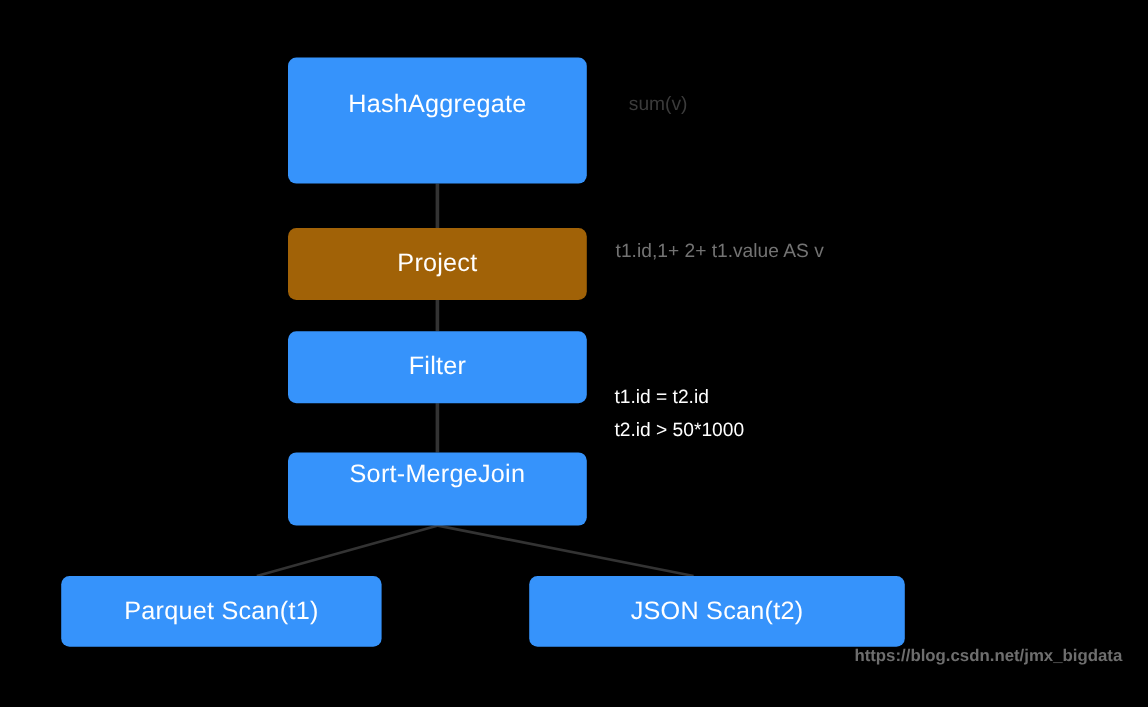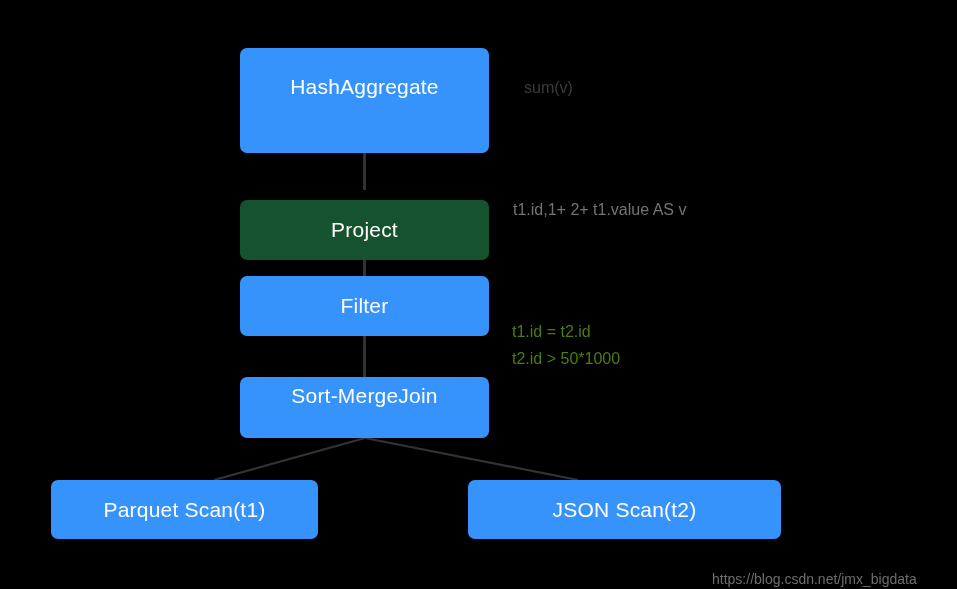--- a/index.html
+++ b/index.html
@@ -80,42 +80,42 @@
         <line x1="364.5" y1="336" x2="364.5" y2="377" stroke="#333333" stroke-width="3"></line>
         <line x1="365" y1="438" x2="214" y2="480" stroke="#333333" stroke-width="2.2"></line>
         <line x1="365" y1="438" x2="578" y2="480" stroke="#333333" stroke-width="2.2"></line>
       </g>
   </svg>
 
   <div class="node tall" style="left: 240px; top: 48px; width: 249px; height: 105px; background: rgb(54, 147, 251);">
     <span class="node-label">HashAggregate</span>
   </div>
 
-  <div class="node" style="left: 240px; top: 190px; width: 249px; height: 60px; background: #14532d; margin-top: 10px;">
+  <div class="node" style="left: 240px; top: 190px; width: 249px; height: 60px; background: #a16207;">
     <span class="node-label">Project</span>
   </div>
 
   <div class="node join" style="left: 240px; top: 377px; width: 249px; height: 61px; background: rgb(54, 147, 251);">
     <span class="node-label">Sort-MergeJoin</span>
   </div>
 
   <div class="node" style="left: 240px; top: 276px; width: 249px; height: 60px; background: rgb(54, 147, 251);">
     <span class="node-label">Filter</span>
   </div>
 
   <div class="node" style="left: 51px; top: 480px; width: 267px; height: 59px; background: rgb(54, 147, 251);">
     <span class="node-label">Parquet Scan(t1)</span>
   </div>
 
-  <div class="node" style="left: 441px; top: 480px; width: 313px; height: 59px; background: rgb(54, 147, 251); margin-left: 27px;">
+  <div class="node" style="left: 441px; top: 480px; width: 313px; height: 59px; background: rgb(54, 147, 251);">
     <span class="node-label">JSON Scan(t2)</span>
   </div>
 
   <div class="annotation" style="left: 524px; top: 74px; color: rgb(59, 59, 59);">sum(v)</div>
 
   <div class="annotation" style="left: 513px; top: 196px; color: #737373;">t1.id,1+ 2+ t1.value AS v</div>
 
-  <div class="annotation" style="left: 512px; top: 318px; color: #4d7c0f;">t1.id = t2.id
+  <div class="annotation" style="left: 512px; top: 318px; color: #ffffff;">t1.id = t2.id
 t2.id &gt; 50*1000</div>
 
-  <div class="watermark" style="left: 712px; top: 571px;">https://blog.csdn.net/jmx_bigdata</div>
+  <div class="watermark" style="left: 712px; top: 538px; font-weight: bold;">https://blog.csdn.net/jmx_bigdata</div>
 
 </div>
 
 </body></html>

